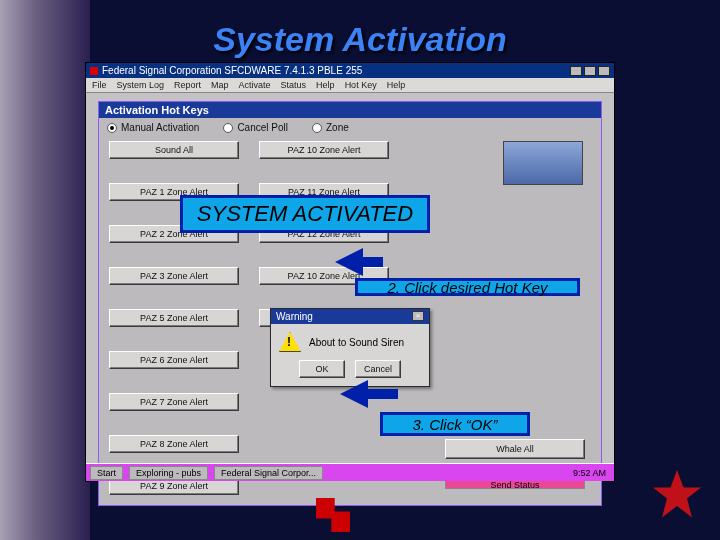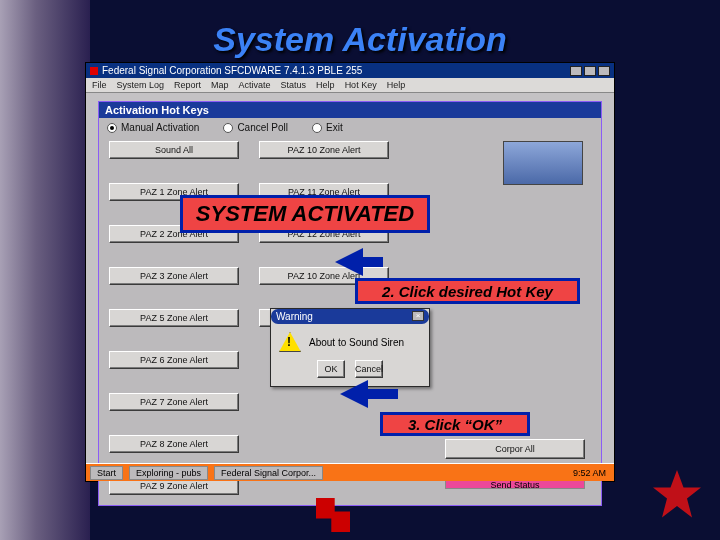--- a/index.html
+++ b/index.html
@@ -66,34 +66,34 @@
     border: 1px solid #3a3a3a; border-top-color:#fff; border-left-color:#fff;
     font-size: 9px; color: #111;
     display: flex; align-items: center; justify-content: center;
     box-shadow: inset -1px -1px 0 #7a7a7a;
   }
   .side-group { position:absolute; right: 16px; bottom: 6px; width: 140px; display:flex; flex-direction:column; gap:8px;}
   .statusbox { height: 22px; border:1px solid #888; background:#ec4899; font-size:9px; text-align:center; padding-top:12px;}
   .img-thumb { position:absolute; right:18px; top:6px; width:80px; height:44px; background:linear-gradient(#8da7d9,#4b69a8); border:1px solid #444;}
   .taskbar {
     position: absolute; bottom: 0; left: 0; right: 0;
-    height: 18px; background: #f97316; border-top:1px solid #fff;
+    height: 18px; background: #d946ef; border-top:1px solid #fff;
     display:flex; align-items:center; font-size:9px; gap:6px; padding:0 4px;
   }
   .taskbar .start { background:#bcbabc; border:1px solid #888; padding:1px 6px;}
   .taskbar .task  { background:#bcbabc; border:1px solid #888; padding:1px 6px;}
   .taskbar .clock { margin-left:auto; padding:0 4px;}
   .overlay {
     position: absolute;
-    background: #ef4444; border: 3px solid #0020aa;
-    font-weight: bold; font-style: italic;
+    background: #0ea5e9; border: 3px solid #0020aa;
+    font-weight: normal; font-style: italic;
     color: #000; display:flex; align-items:center; justify-content:center;
   }
   .ov-big { left: 180px; top: 195px; width: 250px; height: 38px; font-size: 22px;}
-  .ov2    { left: 355px; top: 278px; width: 225px; height: 26px; font-size: 15px; font-style:italic;}
+  .ov2    { left: 355px; top: 278px; width: 225px; height: 18px; font-size: 15px; font-style:italic;}
   .ov3    { left: 380px; top: 412px; width: 150px; height: 24px; font-size: 15px;}
   .arrow {
     position: absolute; width: 0; height: 0;
   }
   .arrow1 { 
     left: 335px; top: 248px;
     border-right: 28px solid #0020aa;
     border-top: 14px solid transparent;
     border-bottom: 14px solid transparent;
   }
@@ -104,27 +104,27 @@
     border-top: 14px solid transparent;
     border-bottom: 14px solid transparent;
   }
   .arrow2 .stem { position:absolute; left:28px; top:-5px; width:30px; height:10px; background:#0020aa;}
   .dialog {
     position: absolute; left: 270px; top: 308px;
     width: 160px; background:#d8d6d4;
     border:1px solid #2a2a2a;
     box-shadow: 2px 2px 3px rgba(0,0,0,.4);
   }
-  .dialog .dtitle { background:#1a3a9a; color:#fff; font-size:10px; padding:2px 5px; display:flex;border-radius:7px;}
+  .dialog .dtitle { background:#1a3a9a; color:#fff; font-size:10px; padding:2px 5px; display:flex;}
   .dialog .dtitle .x { margin-left:auto; width:12px; height:10px; background:#bcbabc; border:1px solid #333; font-size:8px; line-height:8px; text-align:center;}
   .dialog .dbody { display:flex; align-items:center; gap:8px; padding:8px 8px 4px 8px; font-size:10px;}
   .dialog .warn-ico { width:22px; height:20px; background:#ffe000; clip-path: polygon(50% 0,100% 100%,0 100%); border:1px solid #444; position:relative;}
   .dialog .warn-ico::after { content:"!"; position:absolute; left:7px; top:2px; font-weight:bold; font-size:12px;}
   .dialog .dbtns { display:flex; justify-content:center; gap:10px; padding:4px 0 8px 0;}
-  .dialog .dbtns .win-btn { width:28px; height:18px;}
+  .dialog .dbtns .win-btn { width:46px; height:18px;}
   .logo-red {
     position:absolute; left:316px; top:498px;
     width:34px; height:34px; background:#cc0000;
     clip-path: polygon(0 0,55% 0,55% 40%,100% 40%,100% 100%,45% 100%,45% 60%,0 60%);
   }
   .star-red {
     position:absolute; right:18px; bottom:20px;
     width:50px; height:50px;
     background:#c01018;
     clip-path: polygon(50% 0,63% 35%,98% 35%,70% 57%,80% 95%,50% 72%,20% 95%,30% 57%,2% 35%,37% 35%);
@@ -166,21 +166,21 @@
       <span class="r">
           <span class="dot sel"></span>
           <span>Manual Activation</span>
         </span>
       <span class="r">
           <span class="dot"></span>
           <span>Cancel Poll</span>
         </span>
       <span class="r">
           <span class="dot"></span>
-          <span>Exit</span>
+          <span>Zone</span>
         </span>
     </div>
 
     <div class="grid-wrap">
       <div class="img-thumb"></div>
       <div class="btncols">
         <div class="btncol">
           <div class="win-btn">Sound All</div>
           <div class="win-btn">PAZ 1 Zone Alert</div>
           <div class="win-btn">PAZ 2 Zone Alert</div>
@@ -193,21 +193,21 @@
         </div>
         <div class="btncol">
           <div class="win-btn">PAZ 10 Zone Alert</div>
           <div class="win-btn">PAZ 11 Zone Alert</div>
           <div class="win-btn">PAZ 12 Zone Alert</div>
           <div class="win-btn">PAZ 10 Zone Alert</div>
           <div class="win-btn">Whale Rock</div>
         </div>
       </div>
       <div class="side-group">
-        <div class="win-btn" style="height:20px">Corpor All</div>
+        <div class="win-btn" style="height:20px">Whale All</div>
         <div class="statusbox">Send Status</div>
       </div>
     </div>
   </div>
 
   <div class="taskbar">
     <span class="start">Start</span>
     <span class="task">Exploring - pubs</span>
     <span class="task">Federal Signal Corpor...</span>
     <span class="clock">9:52 AM</span>

